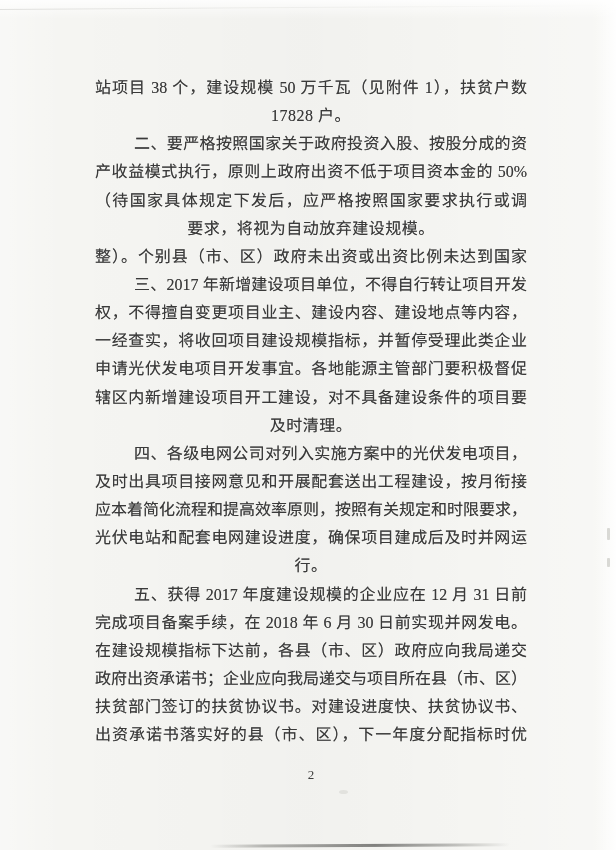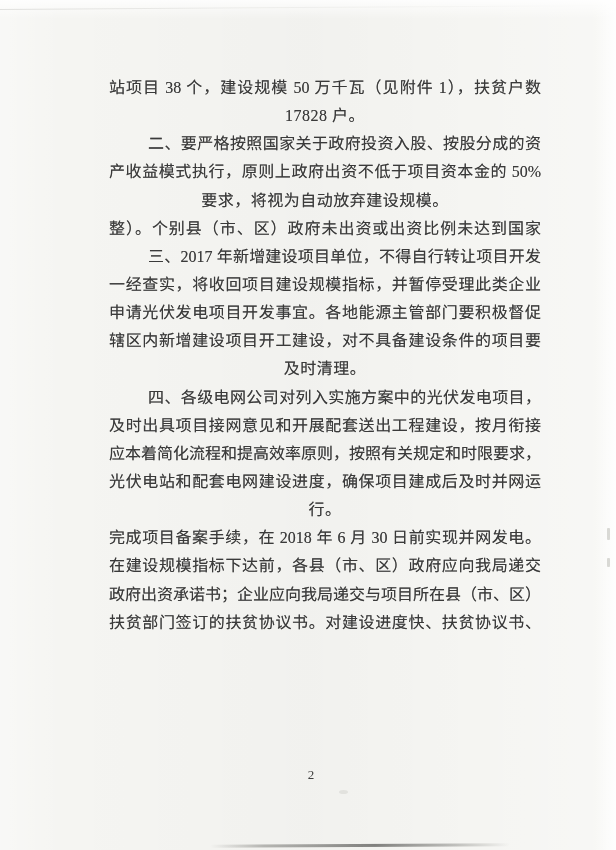--- a/index.html
+++ b/index.html
@@ -24,21 +24,21 @@
       var(--paper);
   }
   .edge-top {
     position: absolute; top: 7px; left: 0;
     width: 616px; height: 1px;
     background: linear-gradient(90deg, rgba(180,180,176,0.38),
                 rgba(200,200,196,0.25) 40%, rgba(210,210,206,0.12) 75%, rgba(220,220,216,0));
     transform: rotate(-0.35deg);
   }
   .text-block {
-    position: absolute; left: 109px; top: 74px;
+    position: absolute; left: 95px; top: 74px;
     width: 432px;
     font-size: 16px;
     color: var(--ink);
   }
   .line {
     height: 28.15px; line-height: 28.15px;
     white-space: nowrap;
     text-align: center;
     letter-spacing: 0.5px;
     text-shadow: 0 0 0.6px rgba(58,58,58,0.55);
@@ -82,36 +82,40 @@
 </head>
 <body>
 
 <div class="scan-page">
   <div class="edge-top"></div>
   <div class="text-block" id="document-body">
       <div class="line fill">站项目 38 个，建设规模 50 万千瓦（见附件 1），扶贫户数</div>
       <div class="line">17828 户。</div>
       <div class="line indent fill">二、要严格按照国家关于政府投资入股、按股分成的资</div>
       <div class="line fill">产收益模式执行，原则上政府出资不低于项目资本金的 50%</div>
+      <div class="line fill">（待国家具体规定下发后，应严格按照国家要求执行或调</div>
       <div class="line">要求，将视为自动放弃建设规模。</div>
       <div class="line fill">整）。个别县（市、区）政府未出资或出资比例未达到国家</div>
       <div class="line indent fill">三、2017 年新增建设项目单位，不得自行转让项目开发</div>
+      <div class="line fill">权，不得擅自变更项目业主、建设内容、建设地点等内容，</div>
       <div class="line fill">一经查实，将收回项目建设规模指标，并暂停受理此类企业</div>
       <div class="line fill">申请光伏发电项目开发事宜。各地能源主管部门要积极督促</div>
       <div class="line fill">辖区内新增建设项目开工建设，对不具备建设条件的项目要</div>
       <div class="line">及时清理。</div>
       <div class="line indent fill">四、各级电网公司对列入实施方案中的光伏发电项目，</div>
       <div class="line fill">及时出具项目接网意见和开展配套送出工程建设，按月衔接</div>
       <div class="line fill">应本着简化流程和提高效率原则，按照有关规定和时限要求，</div>
       <div class="line fill">光伏电站和配套电网建设进度，确保项目建成后及时并网运</div>
       <div class="line">行。</div>
+      <div class="line indent fill">五、获得 2017 年度建设规模的企业应在 12 月 31 日前</div>
       <div class="line fill">完成项目备案手续，在 2018 年 6 月 30 日前实现并网发电。</div>
       <div class="line fill">在建设规模指标下达前，各县（市、区）政府应向我局递交</div>
       <div class="line fill">政府出资承诺书；企业应向我局递交与项目所在县（市、区）</div>
       <div class="line fill">扶贫部门签订的扶贫协议书。对建设进度快、扶贫协议书、</div>
+      <div class="line fill">出资承诺书落实好的县（市、区），下一年度分配指标时优</div>
     </div>
   <div class="page-number">2</div>
   <div class="smudge"></div>
   <div class="speck"></div>
   <div class="mark-right mark-right-1"></div>
   <div class="mark-right mark-right-2"></div>
   <div class="edge-bottom"></div>
 </div>
 
 </body></html>

